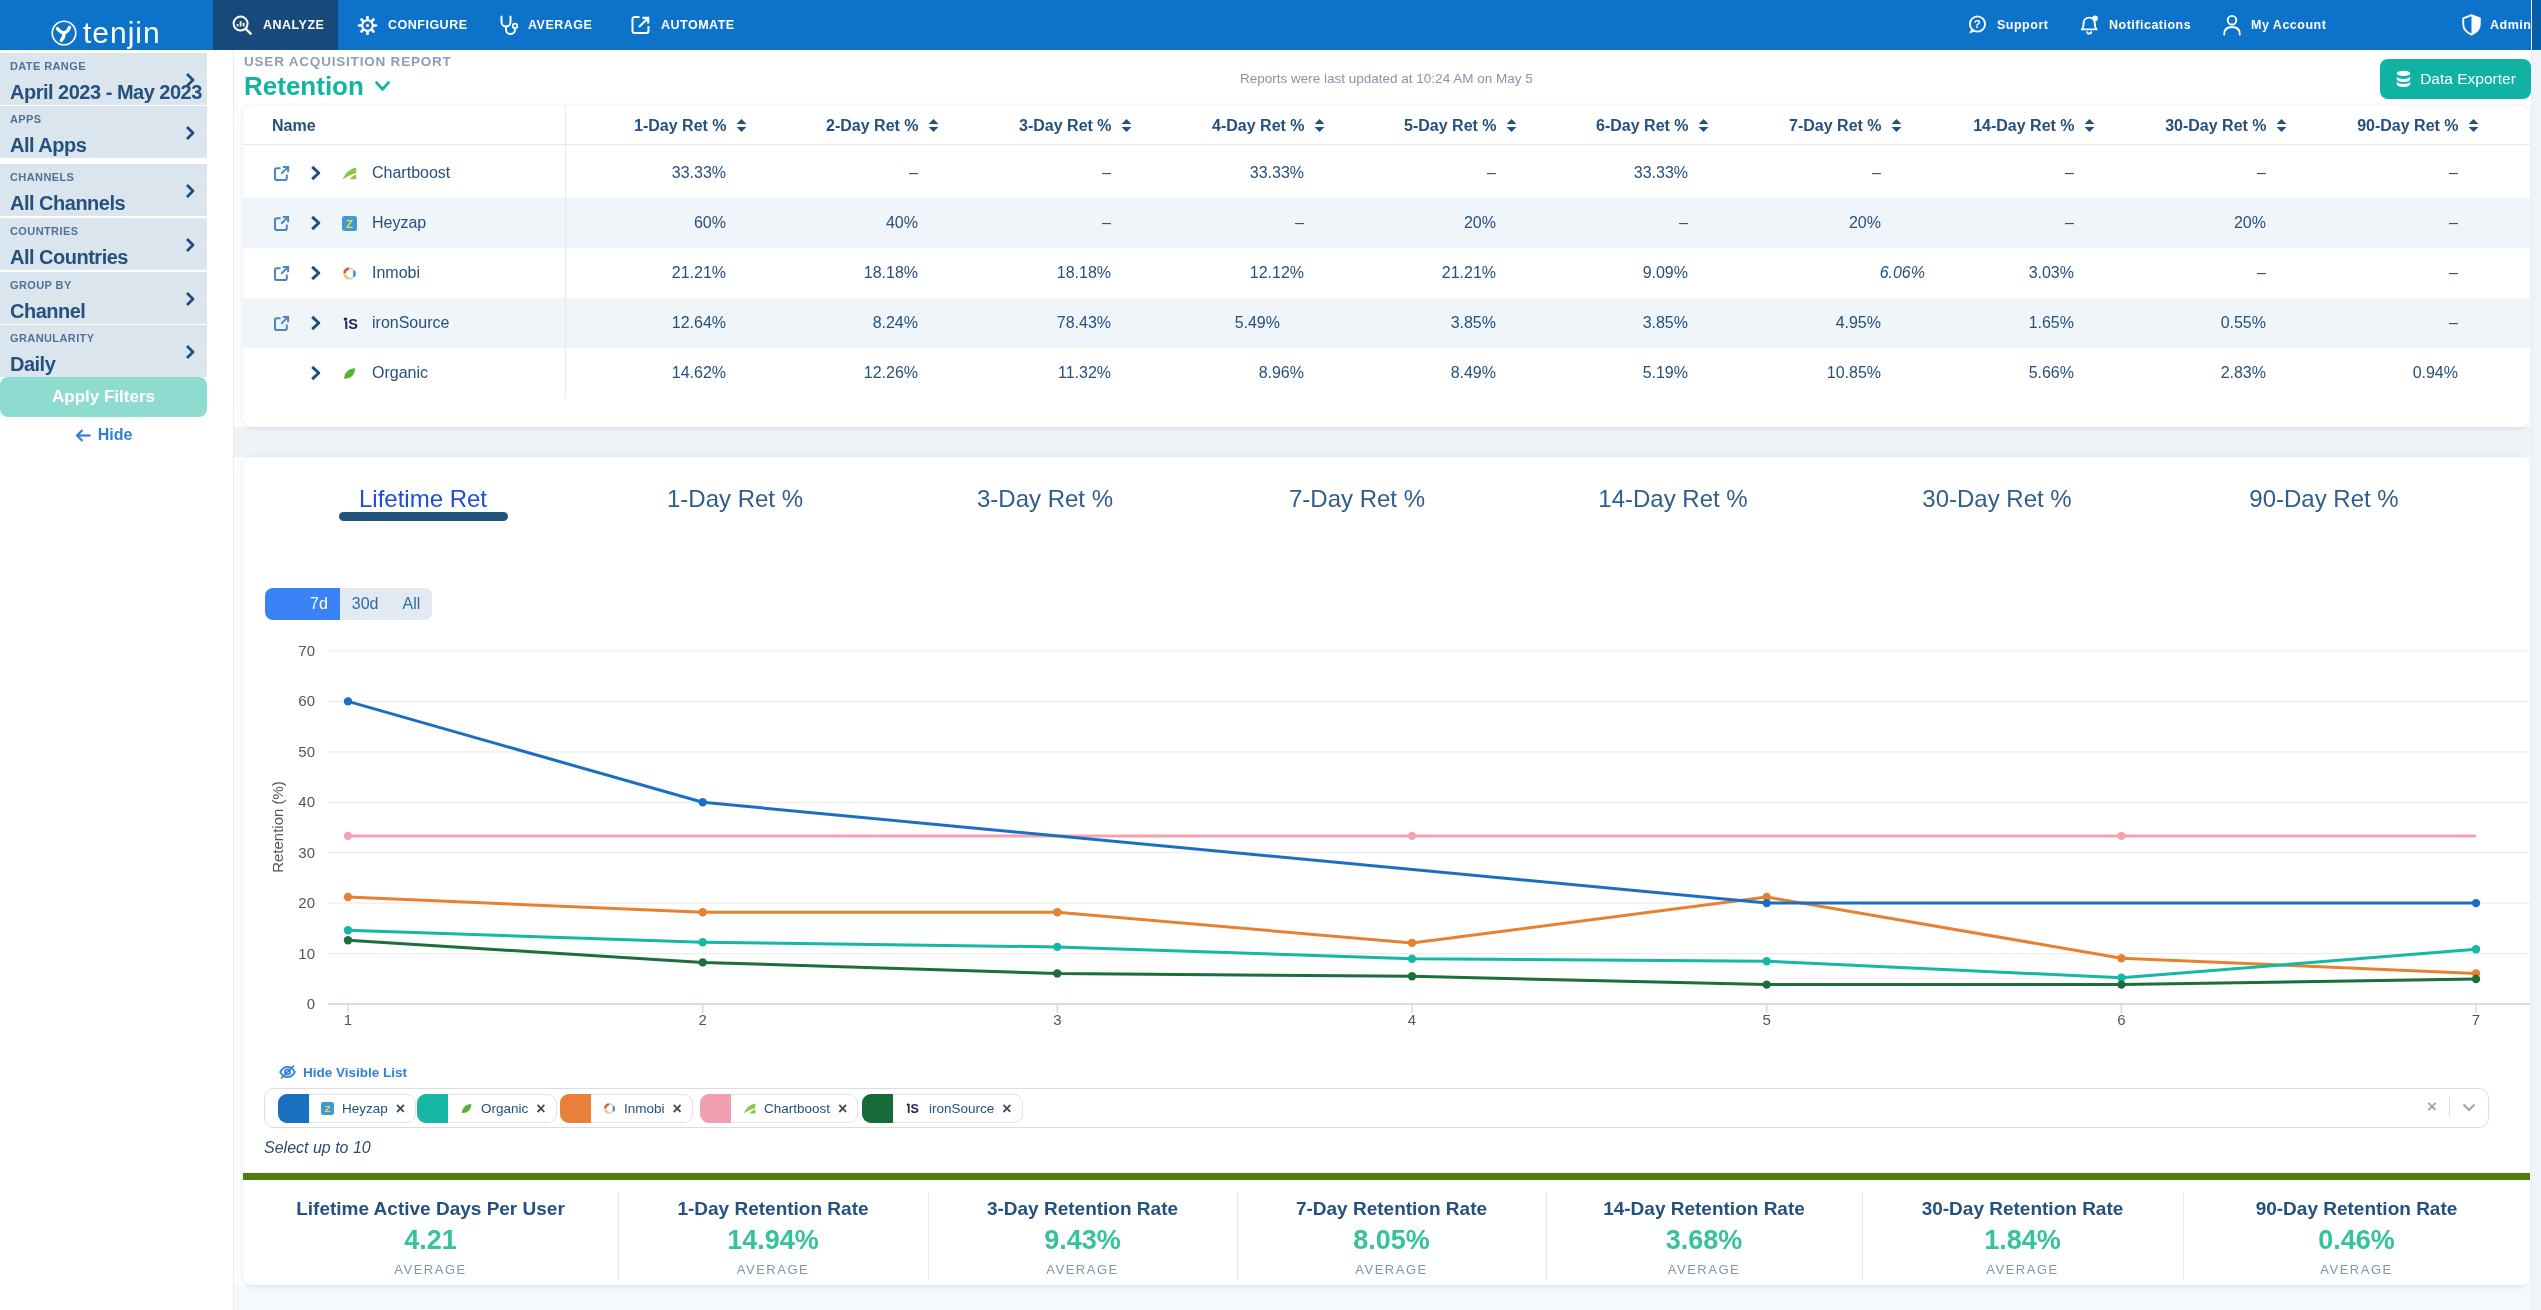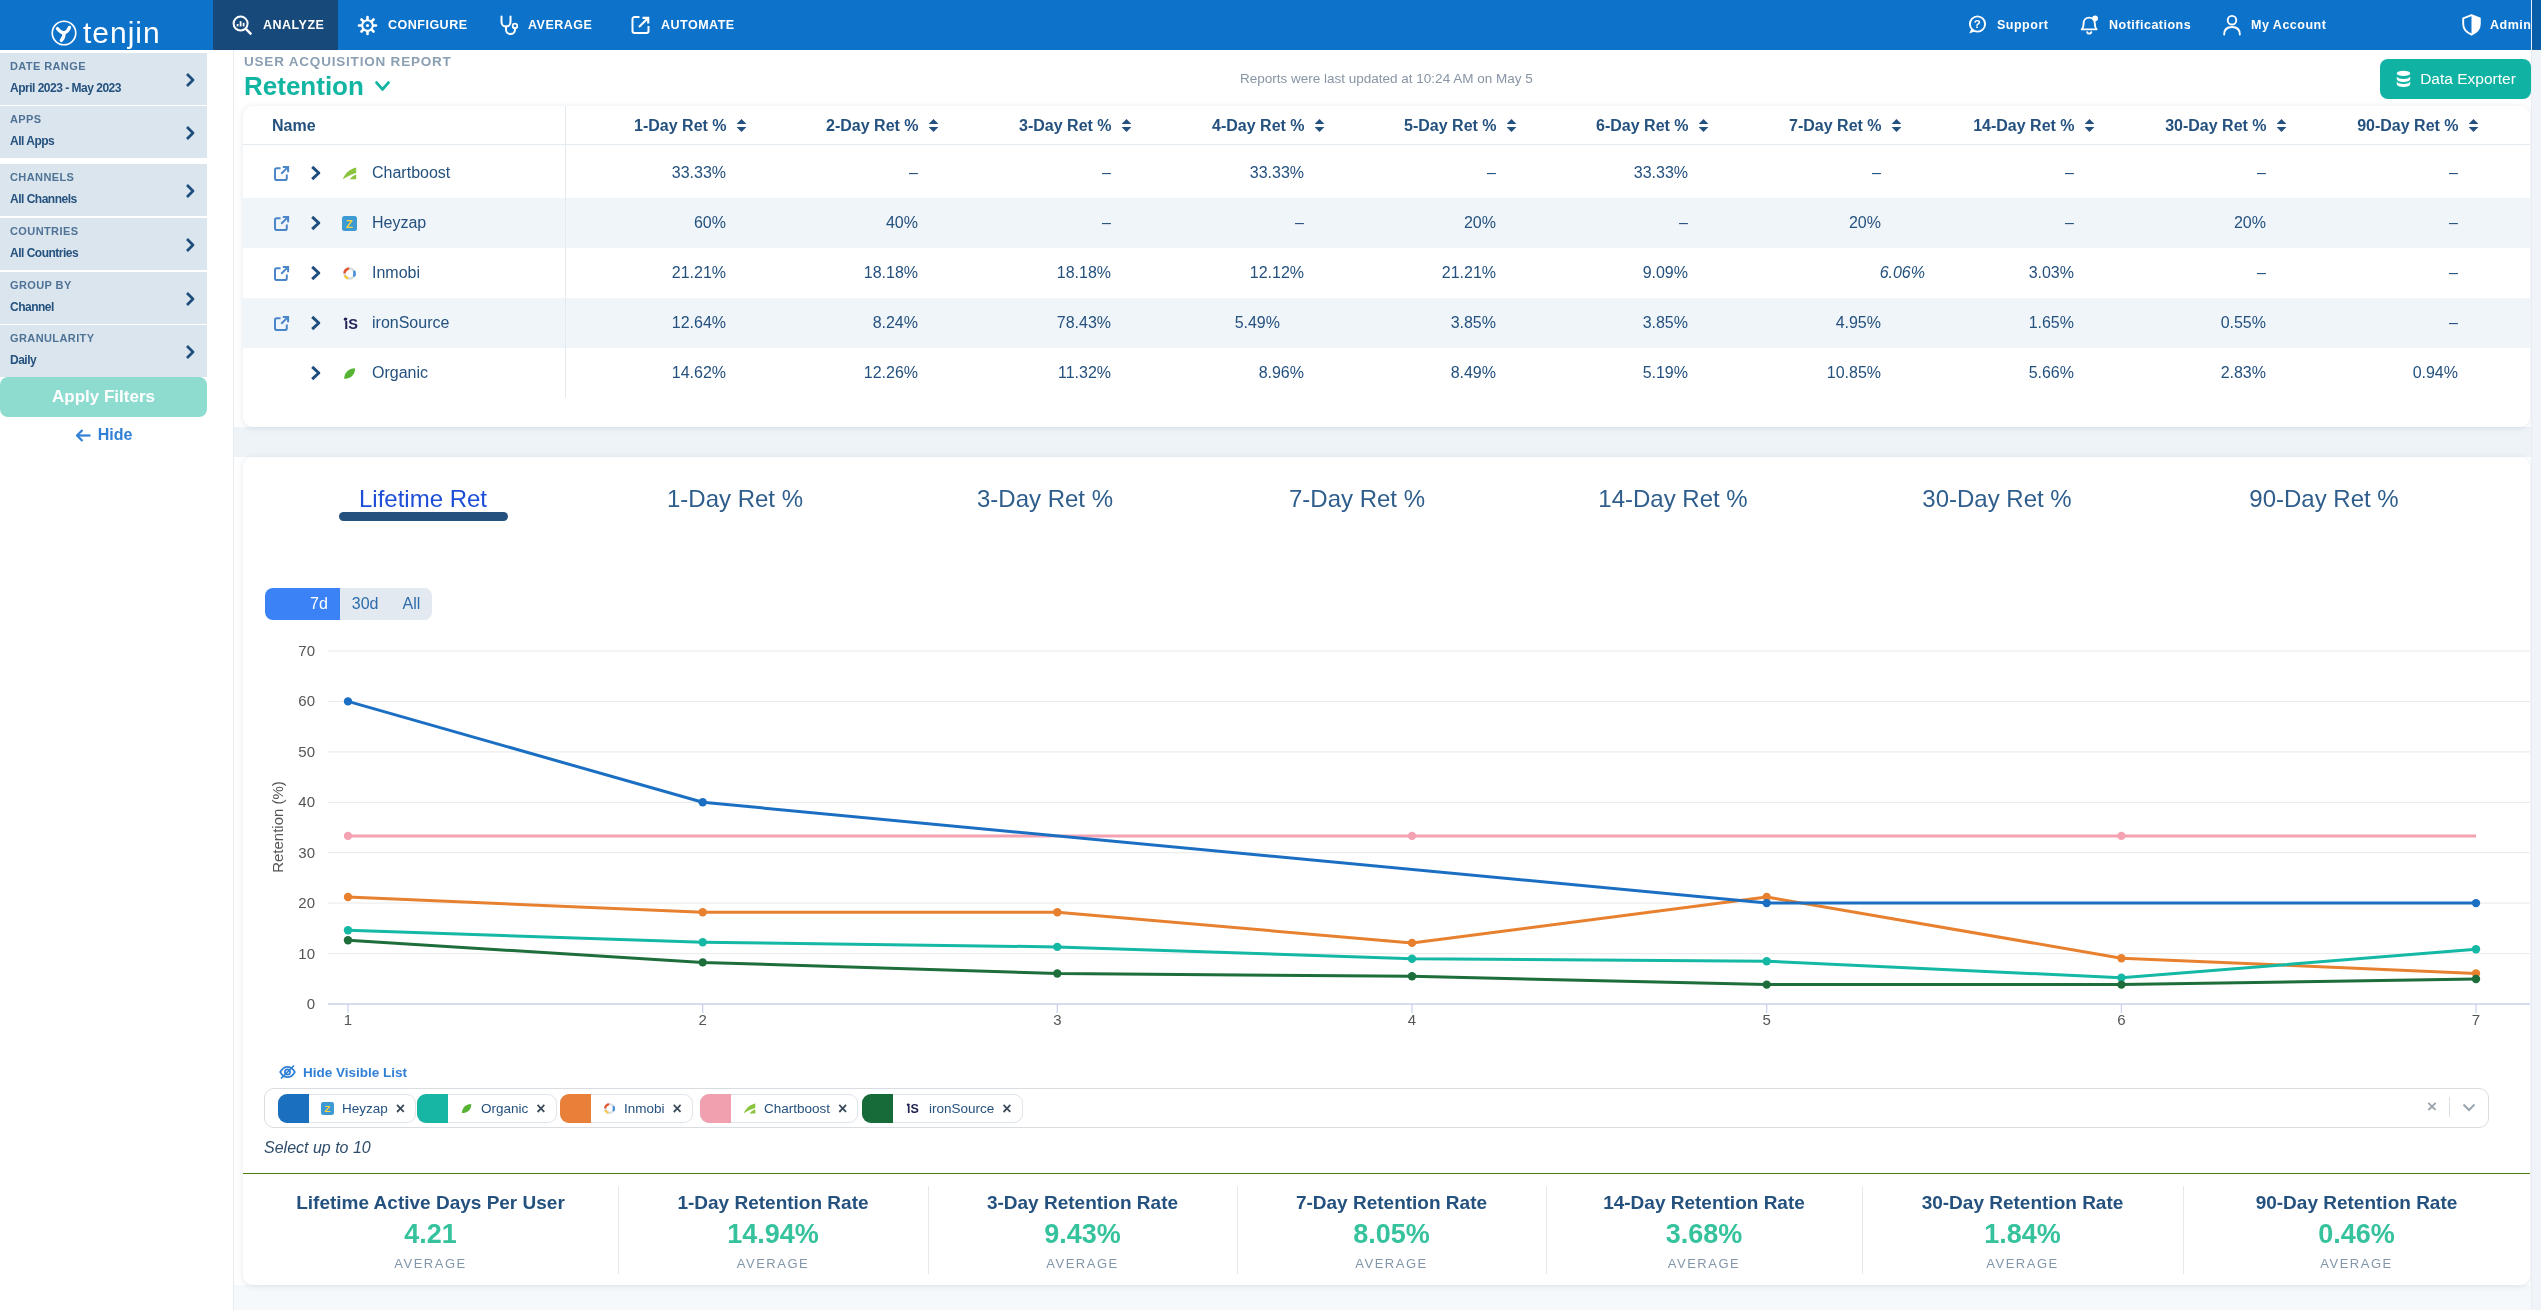--- a/index.html
+++ b/index.html
@@ -9,21 +9,21 @@
 
 #nav { position:absolute; left:0; top:0; width:2541px; height:50px; background:#0d72c9; z-index:5; }
 .navtab { position:absolute; top:0; height:50px; display:flex; align-items:center; color:#fff; font-weight:bold; font-size:12.5px; letter-spacing:0.5px; }
 #tab-analyze { left:213px; width:125px; background:#17497a; padding-left:19px; }
 .logo { position:absolute; left:51px; top:0; height:50px; display:flex; align-items:center; color:#fff;margin-top:8px; }
 .logo-text { font-size:30px; font-weight:normal; margin-left:6px; letter-spacing:1px; }
 
 #sidebar { position:absolute; left:0; top:50px; width:234px; height:1260px; background:#ffffff; border-right:1px solid #e7ecf0; }
 .panel { position:absolute; left:0; width:207px; background:#dbe5ee; padding:7px 10px 0 10px; }
 .panel .lab { font-size:11px; font-weight:bold; color:#4f7396; letter-spacing:0.4px; }
-.panel .val { font-size:12px; font-weight:bold; color:#24517e; margin-top:9px; white-space:nowrap; letter-spacing:-0.5px; }
+.panel .val { font-size:20px; font-weight:bold; color:#24517e; margin-top:9px; white-space:nowrap; letter-spacing:-0.5px; }
 .panel .chev { position:absolute; right:12px; top:19px; }
 #apply { position:absolute; left:0px; top:327px; width:207px; height:40px; background:#8edbd0; border-radius:8px; color:#fff; font-size:17px; font-weight:bold; text-align:center; line-height:40px; }
 #hide { position:absolute; left:0; top:376px; width:207px; text-align:center; color:#3180d6; font-size:16px; font-weight:bold; }
 
 #main { position:absolute; left:213px; top:50px; width:2328px; height:1260px; background:#ffffff; }
 .band { position:absolute; left:0; width:2328px; background:#eef3f7; }
 .card { position:absolute; background:#fff; border-radius:10px; box-shadow:0 1px 6px rgba(40,70,110,0.14); }
 
 #uar { position:absolute; left:31px; top:4px; font-size:13.5px; font-weight:bold; letter-spacing:0.8px; color:#8b9fb3; }
 #rpt-title { position:absolute; left:31px; top:21px; font-size:26px; font-weight:bold; color:#12b5a2; }
@@ -52,21 +52,21 @@
 #legend-link svg { margin-right:6px; }
 #chipbar { position:absolute; left:21px; top:631px; width:2225px; height:40px; border:1px solid #d9dde1; border-radius:10px; }
 .chip { position:absolute; top:5px; height:29px; display:flex; border-radius:9px; border:1px solid #dfe5ea; background:#fff; }
 .chip .sw { width:31px; height:29px; border-radius:9px 0 0 9px; margin:-1px 0 0 -1px; }
 .chip .body { display:flex; align-items:center; padding:0 10px 0 12px; }
 .chip .lbl { font-size:13.5px; color:#24517e; margin:0 8px; }
 .chip .x { font-size:16px; color:#3a4a5a; font-weight:bold; }
 #chip-ctrl { position:absolute; right:12px; top:8px; display:flex; align-items:center; }
 #selectupto { position:absolute; left:21px; top:682px; font-style:italic; font-size:16px; color:#2f4d6b; }
 
-#statsrow { position:absolute; left:0px; top:716px; width:2287px; height:112px; border-top:1px solid #4d7c0f; }
+#statsrow { position:absolute; left:0px; top:716px; width:2287px; height:112px; border-top:7px solid #4d7c0f; }
 .stat { position:absolute; top:0; height:112px; text-align:center; }
 .stat .t { font-size:19px; font-weight:bold; color:#24517e; margin-top:18px; }
 .stat .v { font-size:27px; font-weight:bold; color:#35c29c; margin-top:5px; }
 .stat .a { font-size:13px; color:#8296aa; letter-spacing:1.5px; margin-top:6px; }
 .sdiv { position:absolute; top:12px; width:1px; height:88px; background:#e4e9ee; }
 #scrollbar { position:absolute; left:2531px; top:0; width:10px; height:1310px; background:#f0f4f9; border-left:1px solid #e8edf3; z-index:6; }
 #scrollbar .navpart { position:absolute; top:0; left:0; width:10px; height:50px; background:#0a5da8; }
 </style>
 </head>
 <body>

